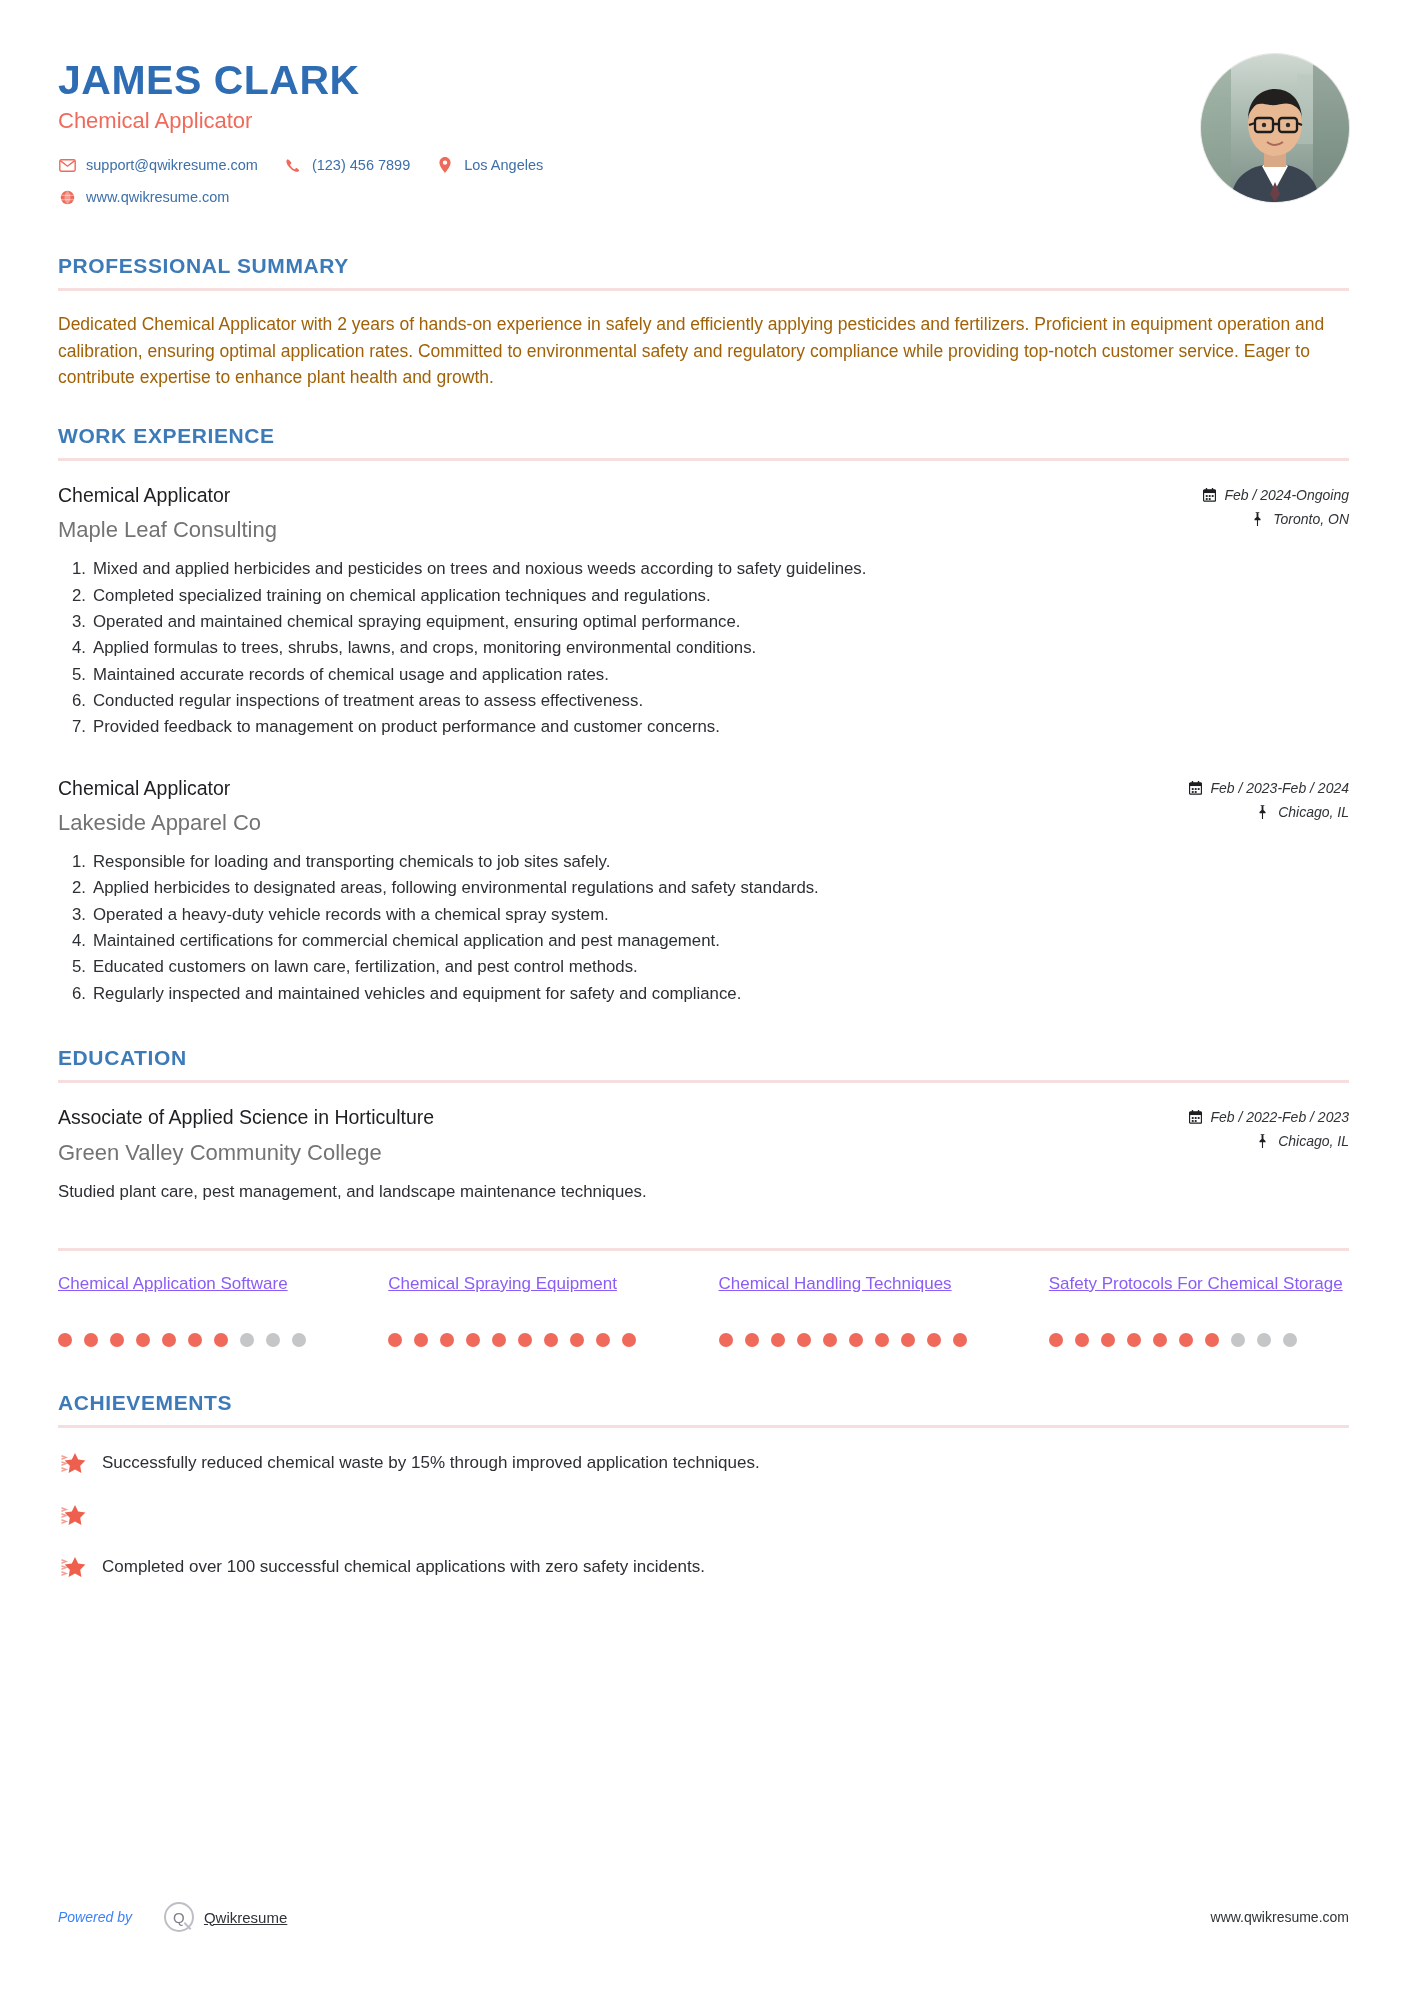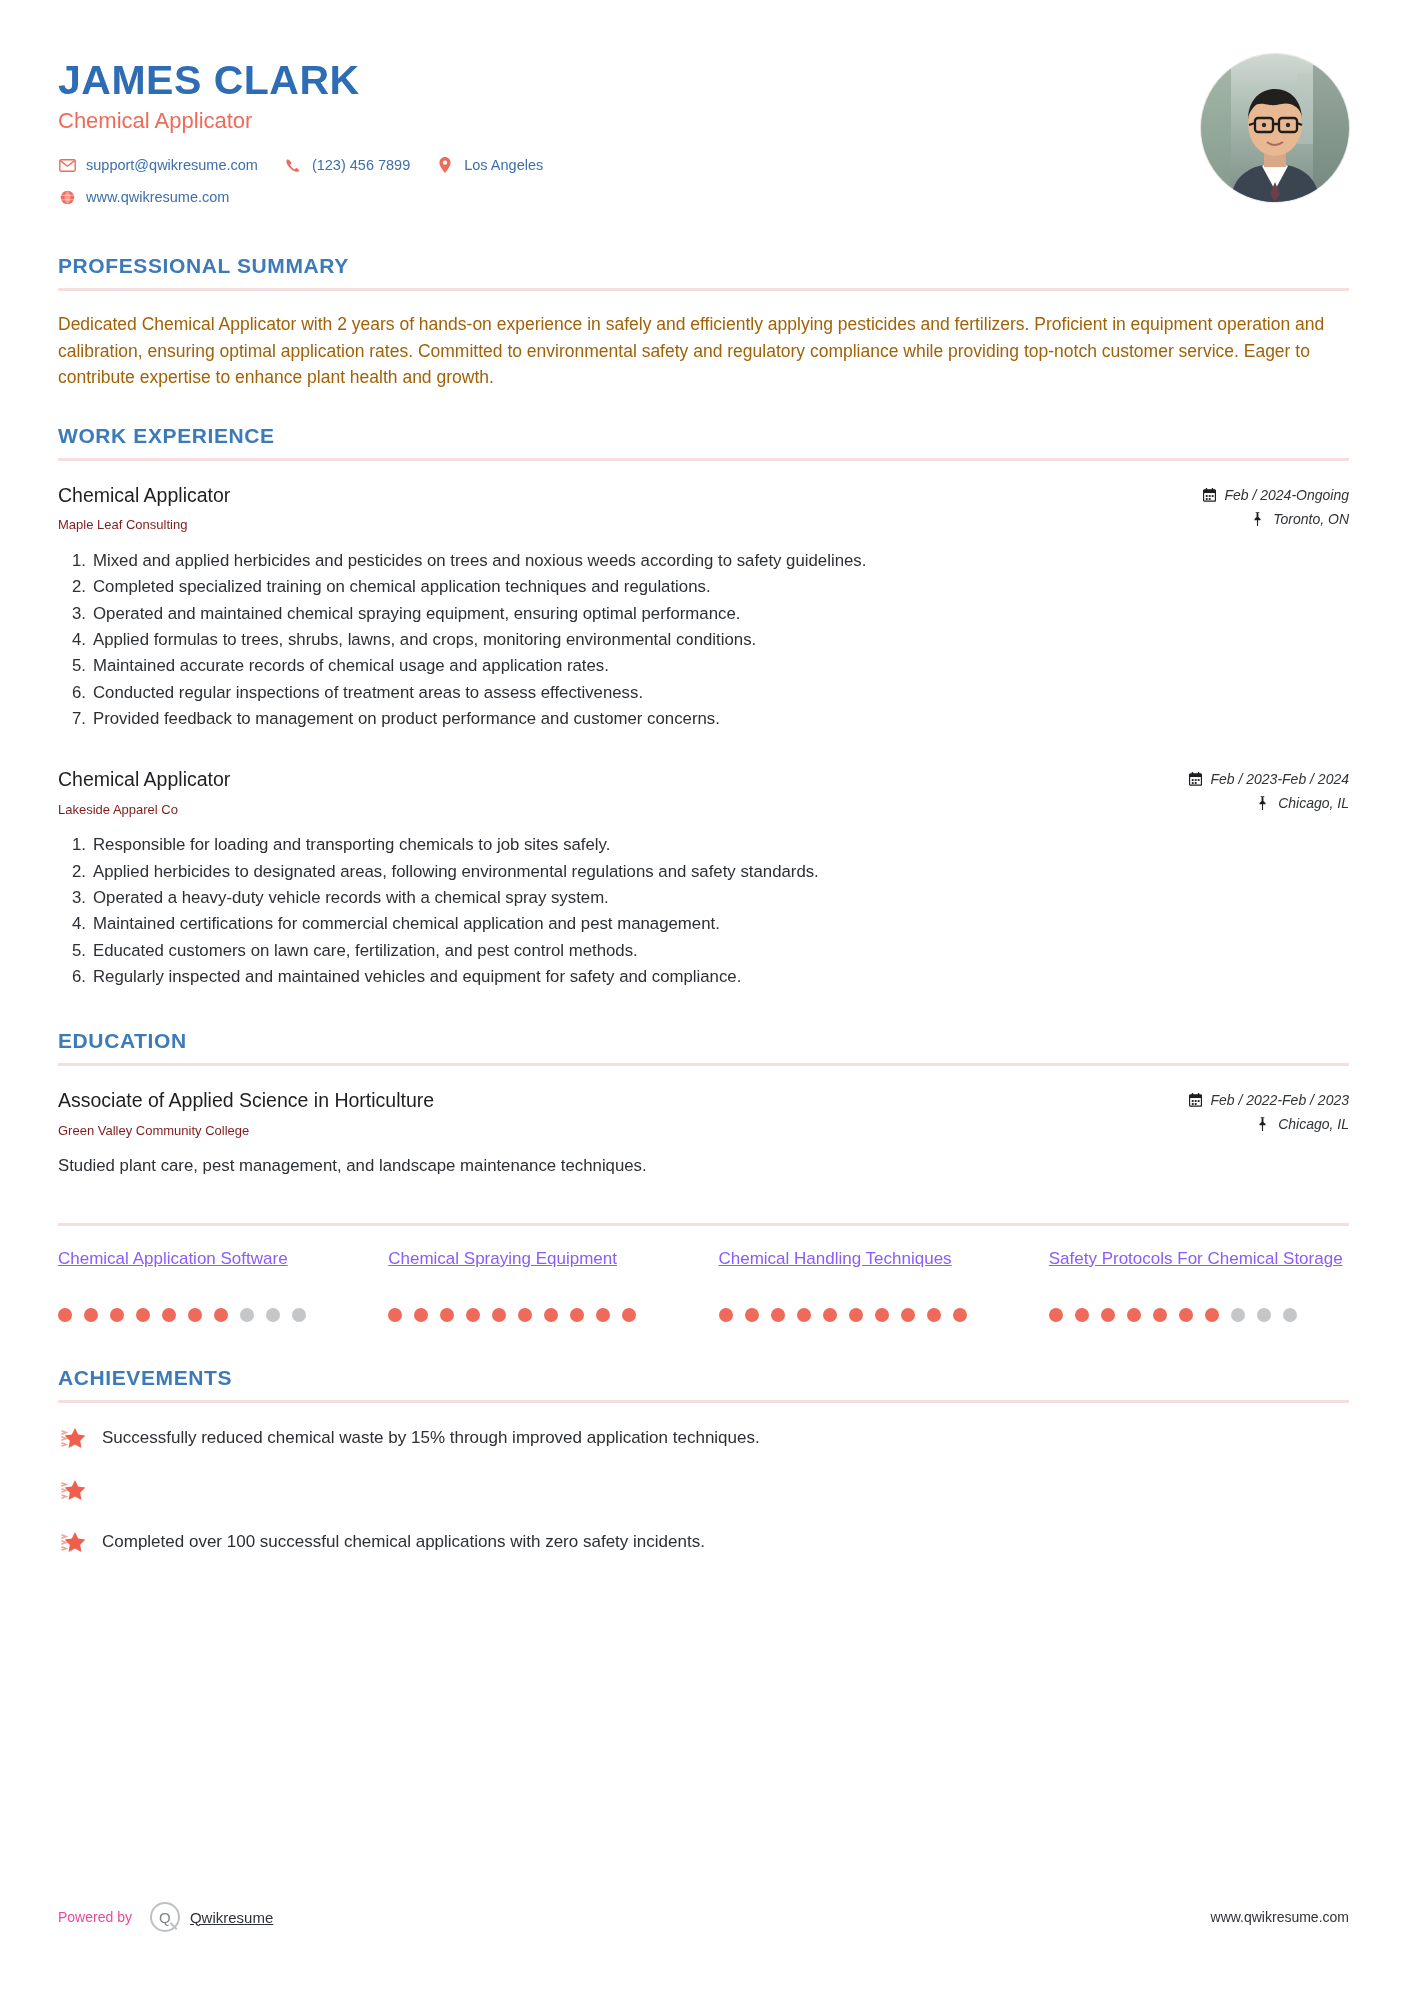--- a/index.html
+++ b/index.html
@@ -103,22 +103,22 @@
     justify-content:space-between;
     align-items:flex-start;
   }
   .entry-left { flex:1; padding-right:20px; }
   .entry-role {
     font-size:19.5px;
     color:#1d1f22;
     line-height:1.3;
   }
   .entry-org {
-    font-size:13px;
-    color:#7f1d1d;
+    font-size:22px;
+    color:#737373;
     margin-top:9px;
   }
   .entry-meta {
     text-align:right;
     flex:none;
     padding-top:4px;
   }
   .meta-line {
     display:flex;
     align-items:center;
@@ -205,21 +205,21 @@
   
   .footer {
     position:absolute;
     left:58px; right:58px;
     bottom:58px;
     display:flex;
     align-items:center;
     justify-content:space-between;
   }
   .footer-left { display:flex; align-items:center; }
-  .powered { font-size:14px; color:#ec4899; margin-right:18px; }
+  .powered { font-size:14px; color:#3b82f6; margin-right:32px;font-style:italic; }
   .brand-mark {
     width:30px; height:30px;
     border-radius:50%;
     border:2px solid #bcc0c6;
     display:inline-flex;
     align-items:center;
     justify-content:center;
     font-size:15px;
     color:#7d828a;
     margin-right:10px;

